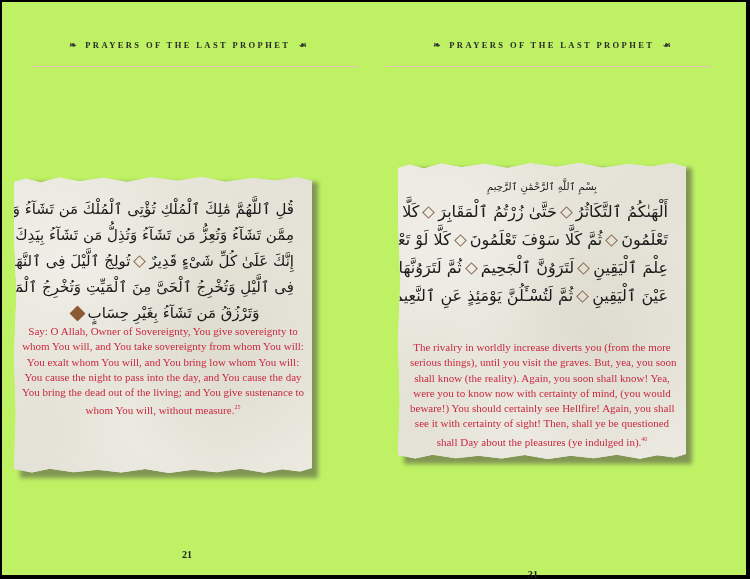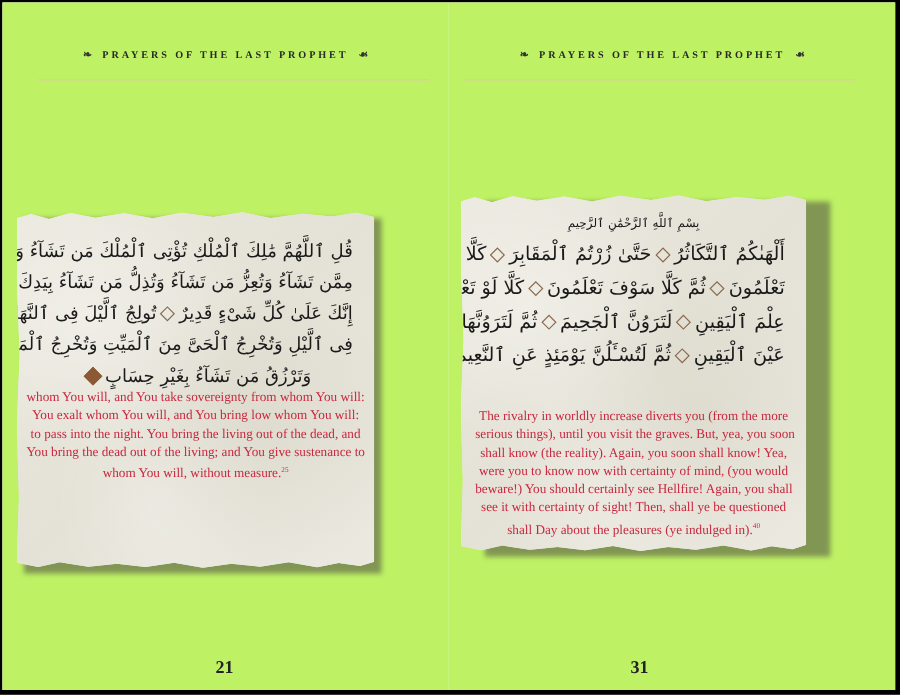--- a/index.html
+++ b/index.html
@@ -54,21 +54,21 @@
       100% 98%, 96% 99.2%, 90% 98.4%, 84% 99.6%, 76% 98.2%, 68% 99.4%, 60% 98.6%, 52% 99.7%, 44% 98.3%, 36% 99.5%, 28% 98.6%, 20% 99.4%, 12% 98.2%, 6% 99.5%, 0% 98.3%,
       0.6% 80%, 0% 60%, 0.8% 40%, 0% 20%);
   }
   .paper-shadow {
     position: absolute;
     background: rgba(80,75,70,0.55);
     filter: blur(2px);
   }
   .page.left .paper  { left: 12px; top: 174px; width: 298px; height: 298px; }
   .page.left .paper-shadow { left: 18px; top: 180px; width: 298px; height: 296px; }
-  .page.right .paper { left: 10px; top: 160px; width: 288px; height: 298px; }
+  .page.right .paper { left: 24px; top: 160px; width: 288px; height: 298px; }
   .page.right .paper-shadow { left: 30px; top: 166px; width: 288px; height: 296px; }
 
   .arabic {
     position: absolute; left: 0; right: 0;
     direction: rtl; text-align: center;
     font-family: "DejaVu Sans", sans-serif;
     color: #1a1a1a;
   }
   .page.left .arabic { top: 20px; font-size: 15px; line-height: 26px; padding: 0 18px; }
   .page.right .arabic { top: 14px; font-size: 16px; line-height: 28px; padding: 0 18px; }
@@ -90,24 +90,24 @@
     line-height: 15.3px;
   }
   .page.left .english  { top: 148px; padding: 0 8px; }
   .page.right .english { top: 178px; padding: 0 12px; }
   .english .line { display: block; white-space: nowrap; }
   .english sup { font-size: 6px; vertical-align: super; }
 
   .folio {
     position: absolute; top: 547px;
     width: 100%; text-align: center;
-    font-size: 15px; font-weight: bold; color: #222;
+    font-size: 10px; font-weight: bold; color: #222;
   }
   .page.left .folio  { left: -1px; }
-  .page.right .folio { left: -27px; }
+  .page.right .folio { left: -27px; margin-top: 20px; }
 </style>
 </head>
 <body>
 
 <div class="spread">
 
   <div class="page left">
     <div class="running-head">
       <span class="orn">❧</span>
       <span>PRAYERS OF THE LAST PROPHET</span>
@@ -122,23 +122,24 @@
         <span class="line">مِمَّن تَشَآءُ وَتُعِزُّ مَن تَشَآءُ وَتُذِلُّ مَن تَشَآءُ بِيَدِكَ ٱلْخَيْرُ</span>
         <span class="line">
           <span>إِنَّكَ عَلَىٰ كُلِّ شَىْءٍ قَدِيرٌ</span><span class="diamond"></span><span>تُولِجُ ٱلَّيْلَ فِى ٱلنَّهَارِ وَتُولِجُ ٱلنَّهَارَ</span>
         </span>
         <span class="line">فِى ٱلَّيْلِ وَتُخْرِجُ ٱلْحَىَّ مِنَ ٱلْمَيِّتِ وَتُخْرِجُ ٱلْمَيِّتَ مِنَ ٱلْحَىِّ</span>
         <span class="line">
           <span>وَتَرْزُقُ مَن تَشَآءُ بِغَيْرِ حِسَابٍ</span><span class="diamond filled"></span>
         </span>
       </div>
       <div class="english">
+        <span class="line">Say: O Allah, Owner of Sovereignty, You give sovereignty to</span>
         <span class="line">whom You will, and You take sovereignty from whom You will:</span>
         <span class="line">You exalt whom You will, and You bring low whom You will:</span>
-        <span class="line">to pass into the night. You bring the living out of the dead, and</span>
+        <span class="line">You cause the night to pass into the day, and You cause the day</span>
         <span class="line">You bring the dead out of the living; and You give sustenance to</span>
         <span class="line"><span>whom You will, without measure.</span><sup>25</sup></span>
       </div>
     </div>
 
     <div class="folio">21</div>
   </div>
 
   <div class="page right">
     <div class="running-head">

